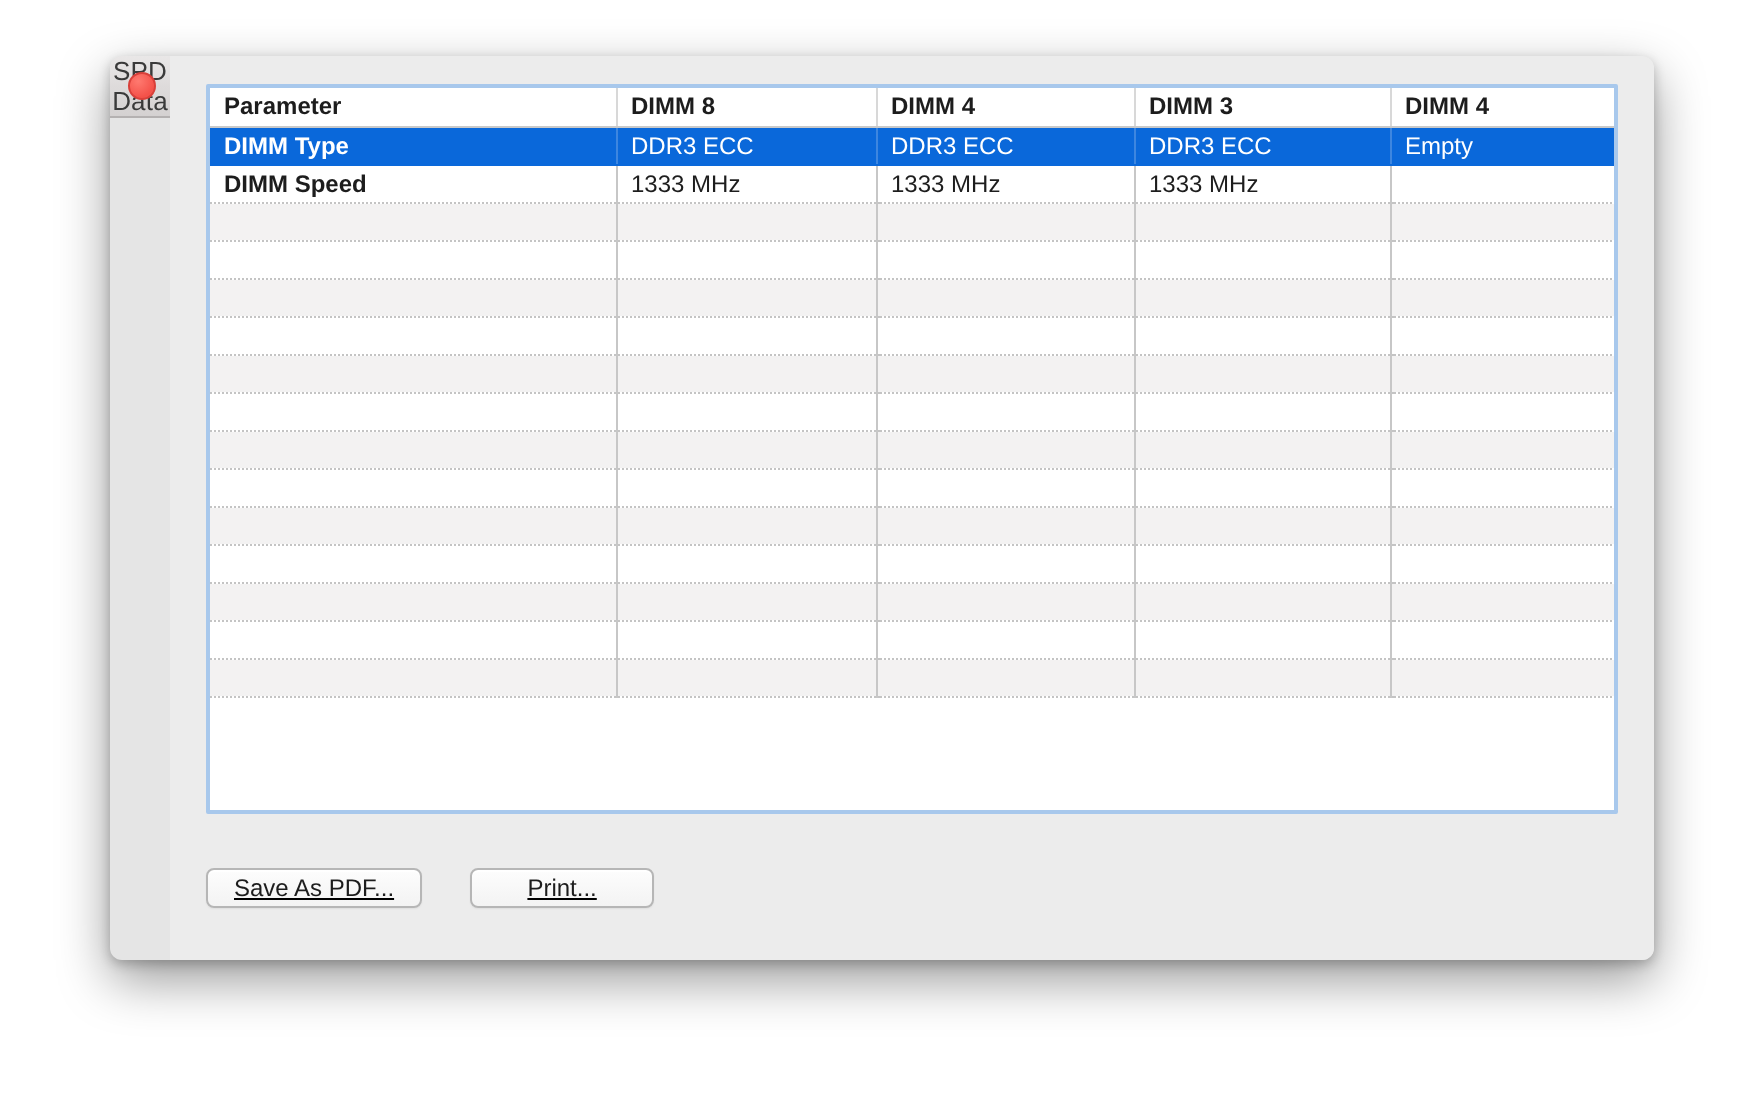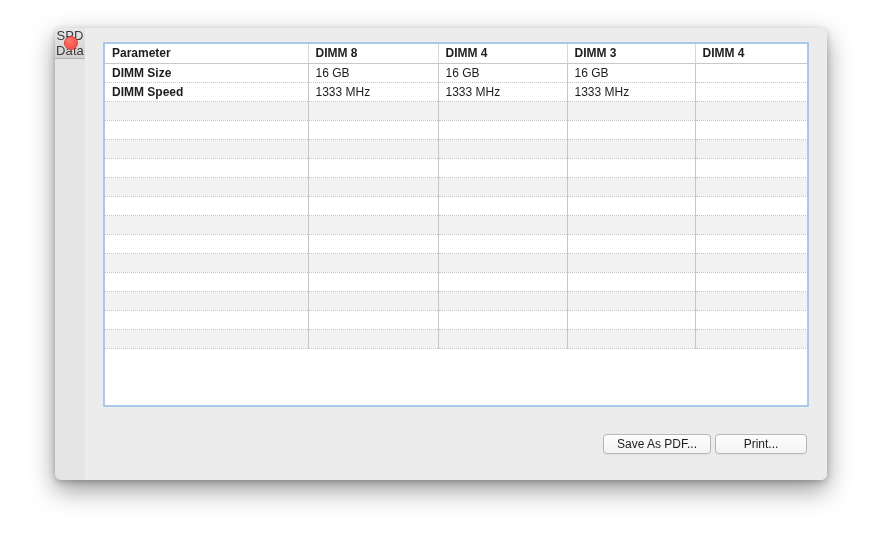--- a/index.html
+++ b/index.html
@@ -156,23 +156,23 @@
     border-bottom: 1px solid #0a68da;
     border-right-color: #3d86e0;
   }
   tr.datarow.selected td:last-child { border-right: none; }
 
   
   #footer {
     flex: 1 1 auto;
     display: flex;
     align-items: center;
-    justify-content: flex-end;
-    gap: 4px;
+    gap: 24px;
     padding-right: 2px;
+    text-decoration: underline;
   }
   .pushbtn {
     height: 20px;
     min-width: 72px;
     padding: 0 13px;
     font-size: 12px;
     color: #1d1d1d;
     background: linear-gradient(to bottom, #fdfdfd 0%, #f3f3f3 100%);
     border: 1px solid #b6b6b6;
     border-radius: 4px;
@@ -216,26 +216,26 @@
             <tr>
               <th>Parameter</th>
               <th>DIMM 8</th>
               <th>DIMM 4</th>
               <th>DIMM 3</th>
               <th>DIMM 4</th>
               <th></th>
             </tr>
           </thead>
           <tbody id="table-body">
-              <tr class="datarow">
-                <td class="pname">DIMM Size</td>
-                <td>16 GB</td>
-                <td>16 GB</td>
-                <td>16 GB</td>
-                <td></td>
+              <tr class="datarow selected">
+                <td class="pname">DIMM Type</td>
+                <td>DDR3 ECC</td>
+                <td>DDR3 ECC</td>
+                <td>DDR3 ECC</td>
+                <td>Empty</td>
                 <td></td>
               </tr>
               <tr class="datarow">
                 <td class="pname">DIMM Speed</td>
                 <td>1333 MHz</td>
                 <td>1333 MHz</td>
                 <td>1333 MHz</td>
                 <td></td>
                 <td></td>
               </tr>

